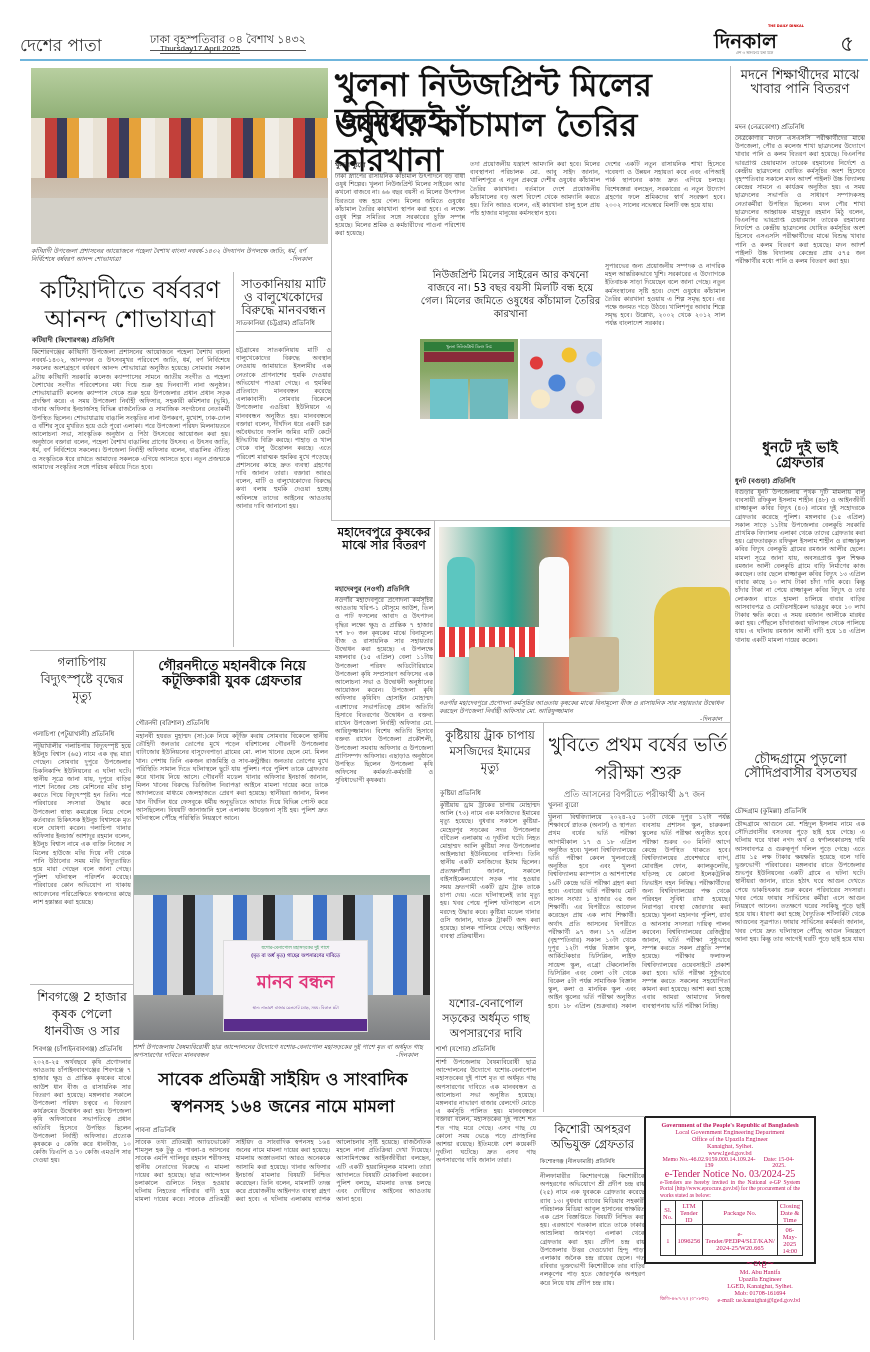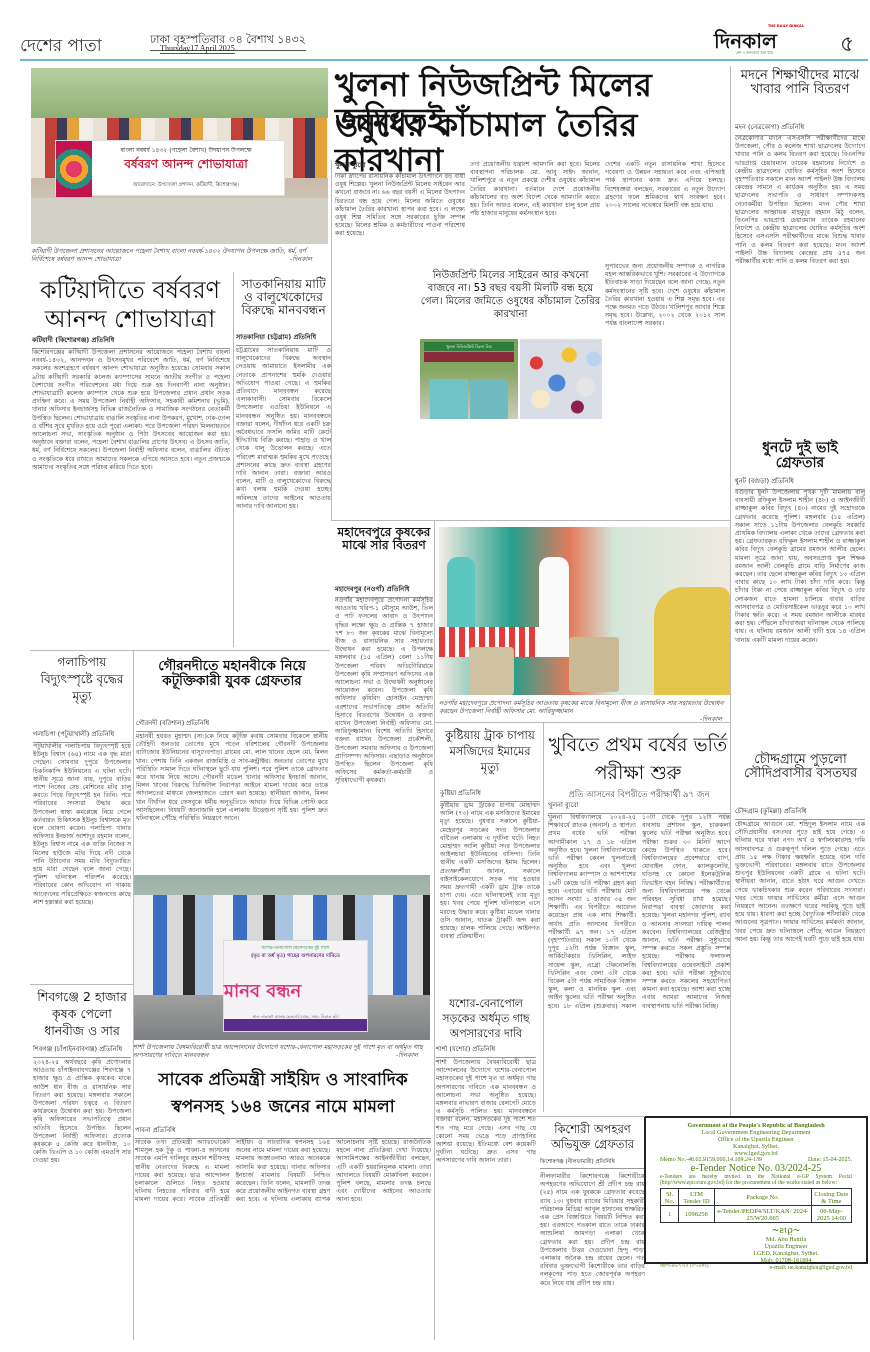--- a/index.html
+++ b/index.html
@@ -14,38 +14,32 @@
 .rule-h{position:absolute;height:1px;background:#bbb}
 table.t{border-collapse:collapse;width:100%;font-family:"Liberation Serif",serif;font-size:6.5px;text-align:center}
 table.t td,table.t th{border:1px solid #333;padding:1px 2px;font-weight:normal}
 </style>
 </head>
 <body>
 
 <div class="abs" style="left:20px;top:28px;width:848px;height:30px">
   <div class="abs" style="left:0;top:4px;font-family:'DejaVu Sans',sans-serif;font-size:17px;color:#333">দেশের পাতা</div>
   <div class="abs" style="left:130px;top:3px;font-size:11px;color:#333;border-bottom:1px solid #555;padding-bottom:0">ঢাকা বৃহস্পতিবার ০৪ বৈশাখ ১৪৩২</div>
-  <div class="abs" style="left:140px;top:16px;font-family:Liberation Serif, serif;font-size:8px;color:#222;border-bottom:1px solid #555">Thursday17 April 2025</div>
+  <div class="abs" style="left:140px;top:16px;font-family:Liberation Sans, sans-serif;font-size:8px;color:#222;border-bottom:1px solid #555">Thursday17 April 2025</div>
   <div class="abs" style="left:694px;top:-4px;width:100px;height:34px">
     <div style="position:absolute;right:10px;top:0;font-size:3.5px;color:#c00;font-weight:bold">THE DAILY DINKAL</div>
     <div style="position:absolute;left:0;top:2px;font-size:20px;font-weight:bold;color:#111">দিনকাল</div>
     <div style="position:absolute;left:22px;top:27px;font-size:3.5px;color:#444">দেশ ও জনগণের কথা বলে</div>
   </div>
   <div class="abs" style="left:820px;top:-2px;font-size:22px;color:#222">৫</div>
 </div>
 <div class="abs" style="left:20px;top:59px;width:848px;height:2px;background:#6fb5dc"></div>
 
 <div class="abs photo" style="left:31px;top:68px;width:297px;height:176px;background:linear-gradient(180deg,#b8cfa0 0%,#8eae74 30%,#6b8f5c 45%,#c9b9a6 60%,#d9d6cf 100%)">
   <div class="abs" style="left:0;top:50px;width:297px;height:60px;background:repeating-linear-gradient(90deg,#e9e2d4 0 14px,#c2403a 14px 26px,#3c3c5a 26px 36px,#e6a23a 36px 48px,#f1ede6 48px 62px)"></div>
-  <div class="abs" style="left:24px;top:72px;width:230px;height:56px;background:#fff;border:1px solid #ddd">
-    <div class="abs" style="left:0;top:0;width:36px;height:56px;background:radial-gradient(circle at 50% 50%,#e23b6a 0 8px,#f7a22a 8px 14px,#2a8e7e 14px 20px,#c2124f 20px 28px)"></div>
-    <div class="abs" style="left:40px;top:4px;width:180px;font-size:6px;color:#333;text-align:center">বাংলা নববর্ষ ১৪৩২ (পহেলা বৈশাখ) উদযাপন উপলক্ষে</div>
-    <div class="abs" style="left:40px;top:14px;width:180px;font-size:12px;font-weight:bold;color:#c31f3a;text-align:center">বর্ষবরণ আনন্দ শোভাযাত্রা</div>
-    <div class="abs" style="left:40px;top:40px;width:180px;font-size:5px;color:#333;text-align:center">আয়োজনে: উপজেলা প্রশাসন, কটিয়াদী, কিশোরগঞ্জ।</div>
-  </div>
   <div class="abs" style="left:0;top:130px;width:297px;height:46px;background:#d3d0c8"></div>
 </div>
 <div class="abs cap" style="left:31px;top:247px;width:297px">কটিয়াদী উপজেলা প্রশাসনের আয়োজনে পহেলা বৈশাখ বাংলা নববর্ষ-১৪৩২ উদযাপন উপলক্ষে জাতি, ধর্ম, বর্ণ নির্বিশেষে বর্ষবরণ আনন্দ শোভাযাত্রা</div>
 <div class="abs cap" style="left:290px;top:255px">-দিনকাল</div>
 
 <div class="abs hl" style="left:335px;top:68px;width:390px;font-size:32px;text-align:left">খুলনা নিউজপ্রিন্ট মিলের জমিতেই</div>
 <div class="abs hl" style="left:335px;top:108px;width:390px;font-size:32px;text-align:left">ওষুধের কাঁচামাল তৈরির কারখানা</div>
 
 <div class="abs byl" style="left:335px;top:160px;width:130px">খুলনা ব্যুরো</div>
 <div class="abs txt" style="left:335px;top:172px;width:130px;height:88px">ঢাকা স্ন্যাপের রাসায়নিক কাঁচামাল উৎপাদনে বড় বাধা ওষুধ শিল্পের। খুলনা নিউজপ্রিন্ট মিলের সাইরেন আর কখনো বাজবে না। ৬৬ বছর বয়সী এ মিলের উৎপাদন চিরতরে বন্ধ হয়ে গেল। মিলের জমিতে ওষুধের কাঁচামাল তৈরির কারখানা স্থাপন করা হবে। এ লক্ষ্যে ওষুধ শিল্প সমিতির সঙ্গে সরকারের চুক্তি সম্পন্ন হয়েছে। মিলের শ্রমিক ও কর্মচারীদের পাওনা পরিশোধ করা হয়েছে।</div>
@@ -63,33 +57,33 @@
   <div class="abs" style="left:10px;top:40px;width:38px;height:40px;background:#6fc3c9"></div>
   <div class="abs" style="left:50px;top:40px;width:38px;height:40px;background:#6fbabe"></div>
 </div>
 <div class="abs photo" style="left:520px;top:339px;width:82px;height:80px;background:radial-gradient(circle at 20% 30%,#e03b3b 0 6px,transparent 7px),radial-gradient(circle at 60% 20%,#f2c230 0 7px,transparent 8px),radial-gradient(circle at 45% 55%,#4e86d8 0 8px,transparent 9px),radial-gradient(circle at 80% 60%,#e5e5e5 0 9px,transparent 10px),radial-gradient(circle at 25% 75%,#f7e9c8 0 9px,transparent 10px),radial-gradient(circle at 70% 85%,#8e1f4e 0 6px,transparent 7px),radial-gradient(circle at 90% 25%,#b8d2f0 0 7px,transparent 8px),#d8dde6"></div>
 
 <div class="abs hl" style="left:735px;top:68px;width:130px;font-size:13px;font-weight:normal">মদনে শিক্ষার্থীদের মাঝে খাবার পানি বিতরণ</div>
 <div class="abs byl" style="left:735px;top:122px;width:130px;font-weight:normal">মদন (নেত্রকোণা) প্রতিনিধি</div>
 <div class="abs txt" style="left:735px;top:134px;width:130px;height:304px">নেত্রকোণার মদনে এসএসসি পরীক্ষার্থীদের মাঝে উপজেলা, পৌর ও কলেজ শাখা ছাত্রদলের উদ্যোগে খাবার পানি ও কলম বিতরণ করা হয়েছে। বিএনপির ভারপ্রাপ্ত চেয়ারম্যান তারেক রহমানের নির্দেশে ও কেন্দ্রীয় ছাত্রদলের ঘোষিত কর্মসূচির অংশ হিসেবে বৃহস্পতিবার সকালে মদন আদর্শ পাইলট উচ্চ বিদ্যালয় কেন্দ্রের সামনে এ কার্যক্রম অনুষ্ঠিত হয়। এ সময় ছাত্রদলের সভাপতি ও সাধারণ সম্পাদকসহ নেতাকর্মীরা উপস্থিত ছিলেন। মদন পৌর শাখা ছাত্রদলের আহ্বায়ক মাহমুদুর রহমান মিঠু বলেন, বিএনপির ভারপ্রাপ্ত চেয়ারম্যান তারেক রহমানের নির্দেশে ও কেন্দ্রীয় ছাত্রদলের ঘোষিত কর্মসূচির অংশ হিসেবে এসএসসি পরীক্ষার্থীদের মাঝে বিশুদ্ধ খাবার পানি ও কলম বিতরণ করা হয়েছে। মদন আদর্শ পাইলট উচ্চ বিদ্যালয় কেন্দ্রের প্রায় ৫৭৫ জন পরীক্ষার্থীর মধ্যে পানি ও কলম বিতরণ করা হয়।</div>
 
 <div class="abs hl" style="left:745px;top:440px;width:110px;font-size:14px">ধুনটে দুই ভাই গ্রেফতার</div>
-<div class="abs byl" style="left:735px;top:476px;width:130px;font-weight:normal">ধুনট (বগুড়া) প্রতিনিধি</div>
+<div class="abs byl" style="left:735px;top:476px;width:130px;font-weight:bold">ধুনট (বগুড়া) প্রতিনিধি</div>
 <div class="abs txt" style="left:735px;top:488px;width:130px;height:262px">বগুড়ার ধুনট উপজেলায় পৃথক দুটি মামলায় বালু ব্যবসায়ী রফিকুল ইসলাম শাহীন (৪৮) ও আইনজীবী রাজ্জাকুল কবির বিদ্যুৎ (৪০) নামের দুই সহোদরকে গ্রেফতার করেছে পুলিশ। মঙ্গলবার (১৫ এপ্রিল) সকাল সাড়ে ১১টায় উপজেলার বেলকুচি সরকারি প্রাথমিক বিদ্যালয় এলাকা থেকে তাদের গ্রেফতার করা হয়। গ্রেফতারকৃত রফিকুল ইসলাম শাহীন ও রাজ্জাকুল কবির বিদ্যুৎ বেলকুচি গ্রামের রমজান আলীর ছেলে। মামলা সূত্রে জানা যায়, অবসরপ্রাপ্ত স্কুল শিক্ষক রমজান আলী বেলকুচি গ্রামে বাড়ি নির্মাণের কাজ করছেন। তার ছেলে রাজ্জাকুল কবির বিদ্যুৎ ১৩ এপ্রিল বাবার কাছে ১০ লাখ টাকা চাঁদা দাবি করে। কিন্তু চাঁদার টাকা না পেয়ে রাজ্জাকুল কবির বিদ্যুৎ ও তার লোকজন রাতে হামলা চালিয়ে বাবার বাড়ির আসবাবপত্র ও মোটরসাইকেল ভাঙচুর করে ১০ লাখ টাকার ক্ষতি করে। এ সময় রমজান আলীকে মারধর করা হয়। পৌঁছলে চাঁদাবাজরা ঘটনাস্থল থেকে পালিয়ে যায়। এ ঘটনায় রমজান আলী বাদী হয়ে ১৪ এপ্রিল থানায় একটি মামলা দায়ের করেন।</div>
 
 <div class="abs hl" style="left:738px;top:752px;width:125px;font-size:13px;font-weight:normal">চৌদ্দগ্রামে পুড়লো সৌদিপ্রবাসীর বসতঘর</div>
 <div class="abs byl" style="left:735px;top:806px;width:130px;font-weight:normal">চৌদ্দগ্রাম (কুমিল্লা) প্রতিনিধি</div>
 <div class="abs txt" style="left:735px;top:820px;width:130px;height:272px">চৌদ্দগ্রামে আগুনে মো. শহিদুল ইসলাম নামে এক সৌদিপ্রবাসীর বসতঘর পুড়ে ছাই হয়ে গেছে। এ ঘটনায় ঘরে থাকা নগদ অর্থ ও স্বর্ণালংকারসহ দামি আসবাবপত্র ও গুরুত্বপূর্ণ দলিল পুড়ে গেছে। এতে প্রায় ১৫ লক্ষ টাকার ক্ষয়ক্ষতি হয়েছে বলে দাবি ভুক্তভোগী পরিবারের। মঙ্গলবার রাতে উপজেলার শুভপুর ইউনিয়নের একটি গ্রামে এ ঘটনা ঘটে। স্থানীয়রা জানান, রাতে হঠাৎ ঘরে আগুন দেখতে পেয়ে ডাকচিৎকার শুরু করেন পরিবারের সদস্যরা। খবর পেয়ে ফায়ার সার্ভিসের কর্মীরা এসে আগুন নিয়ন্ত্রণে আনেন। ততক্ষণে ঘরের সবকিছু পুড়ে ছাই হয়ে যায়। ধারণা করা হচ্ছে বৈদ্যুতিক শর্টসার্কিট থেকে আগুনের সূত্রপাত। ফায়ার সার্ভিসের কর্মকর্তা জানান, খবর পেয়ে দ্রুত ঘটনাস্থলে পৌঁছে আগুন নিয়ন্ত্রণে আনা হয়। কিন্তু তার আগেই ঘরটি পুড়ে ছাই হয়ে যায়।</div>
 
 <div class="abs hl" style="left:30px;top:276px;width:200px;font-size:24px;font-weight:normal;line-height:29px">কটিয়াদীতে বর্ষবরণ আনন্দ শোভাযাত্রা</div>
 <div class="abs byl" style="left:32px;top:335px;width:198px;font-weight:bold">কটিয়াদী (কিশোরগঞ্জ) প্রতিনিধি</div>
 <div class="abs txt" style="left:32px;top:348px;width:198px;height:296px">কিশোরগঞ্জের কটিয়াদী উপজেলা প্রশাসনের আয়োজনে পহেলা বৈশাখ বাংলা নববর্ষ-১৪৩২, আনন্দঘন ও উৎসবমুখর পরিবেশে জাতি, ধর্ম, বর্ণ নির্বিশেষে সকলের অংশগ্রহণে বর্ষবরণ আনন্দ শোভাযাত্রা অনুষ্ঠিত হয়েছে। সোমবার সকাল ৯টায় কটিয়াদী সরকারি কলেজ ক্যাম্পাসের সামনে জাতীয় সংগীত ও পহেলা বৈশাখের সংগীত পরিবেশনের মধ্য দিয়ে শুরু হয় দিনব্যাপী নানা অনুষ্ঠান। শোভাযাত্রাটি কলেজ ক্যাম্পাস থেকে শুরু হয়ে উপজেলার প্রধান প্রধান সড়ক প্রদক্ষিণ করে। এ সময় উপজেলা নির্বাহী অফিসার, সহকারী কমিশনার (ভূমি), থানার অফিসার ইনচার্জসহ বিভিন্ন রাজনৈতিক ও সামাজিক সংগঠনের নেতাকর্মী উপস্থিত ছিলেন। শোভাযাত্রায় বাঙালি সংস্কৃতির নানা উপকরণ, মুখোশ, ঢাক-ঢোল ও বাঁশির সুরে মুখরিত হয়ে ওঠে পুরো এলাকা। পরে উপজেলা পরিষদ মিলনায়তনে আলোচনা সভা, সাংস্কৃতিক অনুষ্ঠান ও পিঠা উৎসবের আয়োজন করা হয়। অনুষ্ঠানে বক্তারা বলেন, পহেলা বৈশাখ বাঙালির প্রাণের উৎসব। এ উৎসব জাতি, ধর্ম, বর্ণ নির্বিশেষে সকলের। উপজেলা নির্বাহী অফিসার বলেন, বাঙালির ঐতিহ্য ও সংস্কৃতিকে ধরে রাখতে আমাদের সকলকে এগিয়ে আসতে হবে। নতুন প্রজন্মকে আমাদের সংস্কৃতির সঙ্গে পরিচয় করিয়ে দিতে হবে।</div>
 
 <div class="abs hl" style="left:236px;top:278px;width:95px;font-size:12px;font-weight:normal">সাতকানিয়ায় মাটি ও বালুখেকোদের বিরুদ্ধে মানববন্ধন</div>
-<div class="abs byl" style="left:236px;top:332px;width:95px;font-weight:bold">সাতকানিয়া (চট্টগ্রাম) প্রতিনিধি</div>
+<div class="abs byl" style="left:236px;top:318px;width:95px;font-weight:normal">সাতকানিয়া (চট্টগ্রাম) প্রতিনিধি</div>
 <div class="abs txt" style="left:236px;top:346px;width:95px;height:298px">চট্টগ্রামের সাতকানিয়ায় মাটি ও বালুখেকোদের বিরুদ্ধে অবস্থান নেওয়ায় জামায়াতে ইসলামীর এক নেতাকে প্রাণনাশের হুমকি দেওয়ার অভিযোগ পাওয়া গেছে। এ হুমকির প্রতিবাদে মানববন্ধন করেছে এলাকাবাসী। সোমবার বিকেলে উপজেলার এওচিয়া ইউনিয়নে এ মানববন্ধন অনুষ্ঠিত হয়। মানববন্ধনে বক্তারা বলেন, দীর্ঘদিন ধরে একটি চক্র অবৈধভাবে ফসলি জমির মাটি কেটে ইটভাটায় বিক্রি করছে। পাহাড় ও খাল থেকে বালু উত্তোলন করছে। এতে পরিবেশ মারাত্মক হুমকির মুখে পড়েছে। প্রশাসনের কাছে দ্রুত ব্যবস্থা গ্রহণের দাবি জানান তারা। বক্তারা আরও বলেন, মাটি ও বালুখেকোদের বিরুদ্ধে কথা বলায় হুমকি দেওয়া হচ্ছে। অবিলম্বে তাদের আইনের আওতায় আনার দাবি জানানো হয়।</div>
 
 <div class="abs hl" style="left:335px;top:526px;width:98px;font-size:12px">মহাদেবপুরে কৃষকের মাঝে সার বিতরণ</div>
 <div class="abs byl" style="left:335px;top:584px;width:98px;font-weight:bold">মহাদেবপুর (নওগাঁ) প্রতিনিধি</div>
 <div class="abs txt" style="left:335px;top:596px;width:98px;height:224px">নওগাঁর মহাদেবপুরে প্রণোদনা কর্মসূচির আওতায় খরিপ-১ মৌসুমে আউশ, তিল ও পাট ফসলের আবাদ ও উৎপাদন বৃদ্ধির লক্ষ্যে ক্ষুদ্র ও প্রান্তিক ৭ হাজার ৭শ ৮০ জন কৃষকের মাঝে বিনামূল্যে বীজ ও রাসায়নিক সার সহায়তার উদ্বোধন করা হয়েছে। এ উপলক্ষে মঙ্গলবার (১৫ এপ্রিল) বেলা ১১টায় উপজেলা পরিষদ অডিটোরিয়ামে উপজেলা কৃষি সম্প্রসারণ অফিসের এক আলোচনা সভা ও উদ্বোধনী অনুষ্ঠানের আয়োজন করেন। উপজেলা কৃষি অফিসার কৃষিবিদ হোসাইন মোহাম্মদ এরশাদের সভাপতিত্বে প্রধান অতিথি হিসাবে বিতরণের উদ্বোধন ও বক্তব্য রাখেন উপজেলা নির্বাহী অফিসার মো. আরিফুজ্জামান। বিশেষ অতিথি হিসাবে বক্তব্য রাখেন উপজেলা প্রকৌশলী, উপজেলা সমবায় অফিসার ও উপজেলা প্রাণিসম্পদ অফিসার। এছাড়াও অনুষ্ঠানে উপস্থিত ছিলেন উপজেলা কৃষি অফিসের কর্মকর্তা-কর্মচারী ও সুবিধাভোগী কৃষকরা।</div>
 <div class="abs photo" style="left:439px;top:527px;width:291px;height:168px;background:linear-gradient(90deg,#f2ede6 0%,#26a08c 25%,#e37a5b 45%,#d4e6d9 60%,#efe9df 100%)">
   <div class="abs" style="left:0;top:100px;width:110px;height:30px;background:repeating-linear-gradient(90deg,#e53a3a 0 6px,#fff 6px 10px)"></div>
   <div class="abs" style="left:8px;top:30px;width:28px;height:70px;background:#5cc6c0;border-radius:10px 10px 0 0"></div>
   <div class="abs" style="left:100px;top:30px;width:30px;height:100px;background:#fafafa;border-radius:10px 10px 0 0"></div>
   <div class="abs" style="left:30px;top:120px;width:45px;height:48px;background:#cfc2a0;border-radius:4px"></div>
@@ -105,30 +99,30 @@
 
 <div class="abs hl" style="left:136px;top:658px;width:192px;font-size:13.5px">গৌরনদীতে মহানবীকে নিয়ে কটূক্তিকারী যুবক গ্রেফতার</div>
 <div class="abs byl" style="left:136px;top:718px;width:192px;font-weight:normal">গৌরনদী (বরিশাল) প্রতিনিধি</div>
 <div class="abs txt" style="left:136px;top:732px;width:192px;height:140px">মহানবী হযরত মুহাম্মদ (সা:)কে নিয়ে কটূক্তি করায় সোমবার বিকেলে স্থানীয় তৌহিদী জনতার তোপের মুখে পড়েন বরিশালের গৌরনদী উপজেলার বাটাজোর ইউনিয়নের বাসুদেবপাড়া গ্রামের মো. লাল খানের ছেলে মো. মিলন খান। পেশায় তিনি একজন রাজমিস্ত্রি ও সাব-কন্ট্রাক্টর। জনতার তোপের মুখে পরিস্থিতি সামাল দিতে ঘটনাস্থলে ছুটে যায় পুলিশ। পরে পুলিশ তাকে গ্রেফতার করে থানায় নিয়ে আসে। গৌরনদী মডেল থানার অফিসার ইনচার্জ জানান, মিলন খানের বিরুদ্ধে ডিজিটাল নিরাপত্তা আইনে মামলা দায়ের করে তাকে আদালতের মাধ্যমে জেলহাজতে প্রেরণ করা হয়েছে। স্থানীয়রা জানান, মিলন খান দীর্ঘদিন ধরে ফেসবুকে ধর্মীয় অনুভূতিতে আঘাত দিয়ে বিভিন্ন পোস্ট করে আসছিলেন। বিষয়টি জানাজানি হলে এলাকায় উত্তেজনা সৃষ্টি হয়। পুলিশ দ্রুত ঘটনাস্থলে পৌঁছে পরিস্থিতি নিয়ন্ত্রণে আনে।</div>
 
 <div class="abs hl" style="left:440px;top:727px;width:100px;font-size:11.5px;font-weight:normal;line-height:16px">কুষ্টিয়ায় ট্রাক চাপায় মসজিদের ইমামের মৃত্যু</div>
 <div class="abs byl" style="left:440px;top:788px;width:100px;font-weight:normal">কুষ্টিয়া প্রতিনিধি</div>
 <div class="abs txt" style="left:440px;top:801px;width:100px;height:190px">কুষ্টিয়ায় ড্রাম ট্রাকের চাপায় মোহাম্মদ আলি (৭৩) নামে এক মসজিদের ইমামের মৃত্যু হয়েছে। বুধবার সকালে কুষ্টিয়া-মেহেরপুর সড়কের সদর উপজেলার বটতৈল এলাকায় এ দুর্ঘটনা ঘটে। নিহত মোহাম্মদ আলি কুষ্টিয়া সদর উপজেলার আইলচারা ইউনিয়নের বাসিন্দা। তিনি স্থানীয় একটি মসজিদের ইমাম ছিলেন। প্রত্যক্ষদর্শীরা জানান, সকালে বাইসাইকেলযোগে সড়ক পার হওয়ার সময় দ্রুতগামী একটি ড্রাম ট্রাক তাকে চাপা দেয়। এতে ঘটনাস্থলেই তার মৃত্যু হয়। খবর পেয়ে পুলিশ ঘটনাস্থলে এসে মরদেহ উদ্ধার করে। কুষ্টিয়া মডেল থানার ওসি জানান, ঘাতক ট্রাকটি জব্দ করা হয়েছে। চালক পালিয়ে গেছে। আইনগত ব্যবস্থা প্রক্রিয়াধীন।</div>
 
 <div class="abs hl" style="left:548px;top:730px;width:180px;font-size:19px;font-weight:normal;line-height:28px">খুবিতে প্রথম বর্ষের ভর্তি পরীক্ষা শুরু</div>
-<div class="abs" style="left:548px;top:788px;width:182px;font-size:8.5px;color:#555;text-align:center">প্রতি আসনের বিপরীতে পরীক্ষার্থী ৯৭ জন</div>
+<div class="abs" style="left:564px;top:788px;width:182px;font-size:8.5px;color:#555;">প্রতি আসনের বিপরীতে পরীক্ষার্থী ৯৭ জন</div>
 <div class="abs byl" style="left:548px;top:800px;width:182px;font-weight:normal">খুলনা ব্যুরো</div>
 <div class="abs txt" style="left:548px;top:813px;width:182px;height:300px;column-count:2;column-gap:6px">খুলনা বিশ্ববিদ্যালয়ে ২০২৪-২৫ শিক্ষাবর্ষে স্নাতক (অনার্স) ও স্থাপত্য প্রথম বর্ষের ভর্তি পরীক্ষা আগামীকাল ১৭ ও ১৮ এপ্রিল অনুষ্ঠিত হবে। খুলনা বিশ্ববিদ্যালয়ের ভর্তি পরীক্ষা কেবল খুলনাতেই অনুষ্ঠিত হবে এবং খুলনা বিশ্ববিদ্যালয় ক্যাম্পাস ও আশপাশের ১৬টি কেন্দ্রে ভর্তি পরীক্ষা গ্রহণ করা হবে। এবারের ভর্তি পরীক্ষায় মোট আসন সংখ্যা ১ হাজার ৩৫ জন শিক্ষার্থী। এর বিপরীতে আবেদন করেছেন প্রায় এক লাখ শিক্ষার্থী। অর্থাৎ প্রতি আসনের বিপরীতে পরীক্ষার্থী ৯৭ জন। ১৭ এপ্রিল (বৃহস্পতিবার) সকাল ১০টা থেকে দুপুর ১২টা পর্যন্ত বিজ্ঞান স্কুল, আর্কিটেকচার ডিসিপ্লিন, লাইফ সায়েন্স স্কুল, এগ্রো টেকনোলজি ডিসিপ্লিন এবং বেলা ৩টা থেকে বিকেল ৫টা পর্যন্ত সামাজিক বিজ্ঞান স্কুল, কলা ও মানবিক স্কুল এবং আইন স্কুলের ভর্তি পরীক্ষা অনুষ্ঠিত হবে। ১৮ এপ্রিল (শুক্রবার) সকাল ১০টা থেকে দুপুর ১২টা পর্যন্ত ব্যবসায় প্রশাসন স্কুল, চারুকলা স্কুলের ভর্তি পরীক্ষা অনুষ্ঠিত হবে। পরীক্ষা শুরুর ৩০ মিনিট আগে কেন্দ্রে উপস্থিত থাকতে হবে। বিশ্ববিদ্যালয়ের প্রবেশদ্বারে ব্যাগ, মোবাইল ফোন, ক্যালকুলেটর, ঘড়িসহ যে কোনো ইলেকট্রনিক ডিভাইস বহন নিষিদ্ধ। পরীক্ষার্থীদের জন্য বিশ্ববিদ্যালয়ের পক্ষ থেকে পরিবহন সুবিধা রাখা হয়েছে। নিরাপত্তা ব্যবস্থা জোরদার করা হয়েছে। খুলনা মহানগর পুলিশ, র‍্যাব ও আনসার সদস্যরা দায়িত্ব পালন করবেন। বিশ্ববিদ্যালয়ের রেজিস্ট্রার জানান, ভর্তি পরীক্ষা সুষ্ঠুভাবে সম্পন্ন করতে সকল প্রস্তুতি সম্পন্ন হয়েছে। পরীক্ষার ফলাফল বিশ্ববিদ্যালয়ের ওয়েবসাইটে প্রকাশ করা হবে। ভর্তি পরীক্ষা সুষ্ঠুভাবে সম্পন্ন করতে সকলের সহযোগিতা কামনা করা হয়েছে। আশা করা হচ্ছে এবার আমরা আমাদের নিজস্ব ব্যবস্থাপনায় ভর্তি পরীক্ষা নিচ্ছি।</div>
 
 <div class="abs photo" style="left:133px;top:875px;width:297px;height:165px;background:linear-gradient(180deg,#9cb0a8 0%,#c7c7c0 40%,#7d7f82 100%)">
   <div class="abs" style="left:0;top:20px;width:297px;height:100px;background:repeating-linear-gradient(90deg,#f1f1f1 0 20px,#3b6fc4 20px 34px,#d8d8d8 34px 50px,#2a2a2a 50px 62px,#a9c3e0 62px 80px)"></div>
   <div class="abs" style="left:90px;top:65px;width:145px;height:92px;background:#f6f3f7;border:1px solid #ddd">
     <div style="font-size:4.5px;color:#2a8e4e;text-align:center;margin-top:4px">যশোর-বেনাপোল মহাসড়কের দুই পাশে</div>
     <div style="font-size:5px;color:#5a2d8c;text-align:center;font-weight:bold">(মৃত বা অর্ধ মৃত) গাছের অপসারণের দাবিতে</div>
-    <div style="font-size:18px;color:#e0357a;font-weight:bold;margin-top:17px">মানব বন্ধন</div>
+    <div style="font-size:18px;color:#e0357a;text-align:center;font-weight:bold;margin-top:8px">মানব বন্ধন</div>
     <div style="font-size:4px;color:#5a2d8c;text-align:center;margin-top:6px">স্থান: নাভারণ বাজার রেলগেট মোড়, সময়: বিকাল ৪টা</div>
     <div style="position:absolute;left:0;bottom:0;width:100%;height:12px;background:#5a2d8c"></div>
   </div>
 </div>
 <div class="abs cap" style="left:133px;top:1043px;width:297px">শার্শা উপজেলায় বৈষম্যবিরোধী ছাত্র আন্দোলনের উদ্যোগে যশোর-বেনাপোল মহাসড়কের দুই পাশে মৃত বা অর্ধমৃত গাছ অপসারণের দাবিতে মানববন্ধন</div>
 <div class="abs cap" style="left:396px;top:1051px">-দিনকাল</div>
 
 <div class="abs hl" style="left:33px;top:988px;width:98px;font-size:12.5px;font-weight:normal;line-height:17px">শিবগঞ্জে 2 হাজার কৃষক পেলো ধানবীজ ও সার</div>
 <div class="abs byl" style="left:33px;top:1044px;width:98px;font-weight:normal">শিবগঞ্জ (চাঁপাইনবাবগঞ্জ) প্রতিনিধি</div>
 <div class="abs txt" style="left:33px;top:1058px;width:98px;height:280px">২০২৪-২৫ অর্থবছরে কৃষি প্রণোদনার আওতায় চাঁপাইনবাবগঞ্জের শিবগঞ্জে ৭ হাজার ক্ষুদ্র ও প্রান্তিক কৃষকের মাঝে আউশ ধান বীজ ও রাসায়নিক সার বিতরণ করা হয়েছে। মঙ্গলবার সকালে উপজেলা পরিষদ চত্বরে এ বিতরণ কার্যক্রমের উদ্বোধন করা হয়। উপজেলা কৃষি অফিসারের সভাপতিত্বে প্রধান অতিথি হিসেবে উপস্থিত ছিলেন উপজেলা নির্বাহী অফিসার। প্রত্যেক কৃষককে ৫ কেজি করে ধানবীজ, ১০ কেজি ডিএপি ও ১০ কেজি এমওপি সার দেওয়া হয়।</div>
@@ -138,21 +132,21 @@
 <div class="abs txt" style="left:436px;top:1058px;width:100px;height:140px">শার্শা উপজেলায় বৈষম্যবিরোধী ছাত্র আন্দোলনের উদ্যোগে যশোর-বেনাপোল মহাসড়কের দুই পাশে মৃত বা অর্ধমৃত গাছ অপসারণের দাবিতে এক মানববন্ধন ও আলোচনা সভা অনুষ্ঠিত হয়েছে। মঙ্গলবার নাভারণ বাজার রেলগেট মোড়ে এ কর্মসূচি পালিত হয়। মানববন্ধনে বক্তারা বলেন, মহাসড়কের দুই পাশে শত শত গাছ মরে গেছে। এসব গাছ যে কোনো সময় ভেঙে পড়ে প্রাণহানির আশঙ্কা রয়েছে। ইতিমধ্যে বেশ কয়েকটি দুর্ঘটনা ঘটেছে। দ্রুত এসব গাছ অপসারণের দাবি জানান তারা।</div>
 
 <div class="abs hl" style="left:135px;top:1066px;width:296px;font-size:17px;line-height:27px">সাবেক প্রতিমন্ত্রী সাইয়িদ ও সাংবাদিক স্বপনসহ ১৬৪ জনের নামে মামলা</div>
 <div class="abs byl" style="left:135px;top:1125px;width:296px;font-weight:normal">পাবনা প্রতিনিধি</div>
 <div class="abs txt" style="left:135px;top:1138px;width:296px;height:200px;column-count:3;column-gap:6px">সাবেক তথ্য প্রতিমন্ত্রী অ্যাডভোকেট শামসুল হক টুকু ও পাবনা-৪ আসনের সাবেক এমপি গালিবুর রহমান শরীফসহ স্থানীয় নেতাদের বিরুদ্ধে এ মামলা দায়ের করা হয়েছে। ছাত্র আন্দোলন চলাকালে গুলিতে নিহত হওয়ার ঘটনায় নিহতের পরিবার বাদী হয়ে মামলা দায়ের করে। সাবেক প্রতিমন্ত্রী সাইয়িদ ও সাংবাদিক স্বপনসহ ১৬৪ জনের নামে মামলা দায়ের করা হয়েছে। মামলায় অজ্ঞাতনামা আরও অনেককে আসামি করা হয়েছে। থানার অফিসার ইনচার্জ মামলার বিষয়টি নিশ্চিত করেছেন। তিনি বলেন, মামলাটি তদন্ত করে প্রয়োজনীয় আইনগত ব্যবস্থা গ্রহণ করা হবে। এ ঘটনায় এলাকায় ব্যাপক আলোচনার সৃষ্টি হয়েছে। রাজনৈতিক মহলে নানা প্রতিক্রিয়া দেখা দিয়েছে। আসামিপক্ষের আইনজীবীরা বলছেন, এটি একটি হয়রানিমূলক মামলা। তারা আদালতে বিষয়টি মোকাবিলা করবেন। পুলিশ বলছে, মামলার তদন্ত চলছে এবং দোষীদের আইনের আওতায় আনা হবে।</div>
 
 <div class="abs hl" style="left:540px;top:1122px;width:105px;font-size:11.5px;font-weight:normal;line-height:15px">কিশোরী অপহরণ অভিযুক্ত গ্রেফতার</div>
 <div class="abs byl" style="left:540px;top:1158px;width:105px;font-weight:normal;font-size:5.5px">কিশোরগঞ্জ (নীলফামারী) প্রতিনিধি</div>
 <div class="abs txt" style="left:540px;top:1172px;width:105px;height:140px">নীলফামারীর কিশোরগঞ্জে কিশোরীকে অপহরণের অভিযোগে শ্রী প্রদীপ চন্দ্র রায় (২৫) নামে এক যুবককে গ্রেফতার করেছে র‍্যাব ১৩। বুধবার র‍্যাবের মিডিয়ার সহকারী পরিচালক মিডিয়া আবুল হাসানের স্বাক্ষরিত এক প্রেস বিজ্ঞপ্তিতে বিষয়টি নিশ্চিত করা হয়। এরআগে গতকাল রাতে তাকে ঢাকার আশুলিয়া জামগড়া এলাকা থেকে গ্রেফতার করা হয়। প্রদীপ চন্দ্র রায় উপজেলার উত্তর দেওডোবা হিন্দু পাড়া এলাকার জনৈক চন্দ্র রায়ের ছেলে। গত রবিবার ভুক্তভোগী কিশোরীকে তার বাড়ির নলকূপের পাড় হতে জোরপূর্বক অপহরণ করে নিয়ে যায় প্রদীপ চন্দ্র রায়।</div>
 
-<div class="abs" style="left:644px;top:1116px;width:224px;height:148px;border:2px solid #222;padding:3px 14px;font-family:'Liberation Serif',serif;text-align:center;color:#4d7c0f">
+<div class="abs" style="left:644px;top:1116px;width:172px;height:148px;border:2px solid #222;padding:3px 14px;font-family:'Liberation Serif',serif;text-align:center;color:#be185d">
   <div style="font-size:6.2px;font-weight:bold">Government of the People's Republic of Bangladesh</div>
   <div style="font-size:6.2px">Local Government Engineering Department</div>
   <div style="font-size:6.2px">Office of the Upazila Engineer</div>
   <div style="font-size:6.2px">Kanaighat, Sylhet.</div>
   <div style="font-size:6.2px">www.lged.gov.bd</div>
   <div style="display:flex;justify-content:space-between;font-size:6px">
     <span>Memo No.-46.02.9159.000.14.109.24-139</span>
     <span>Date: 15-04-2025.</span>
   </div>
   <div style="font-size:10px;line-height:11px">e-Tender Notice No. 03/2024-25</div>

